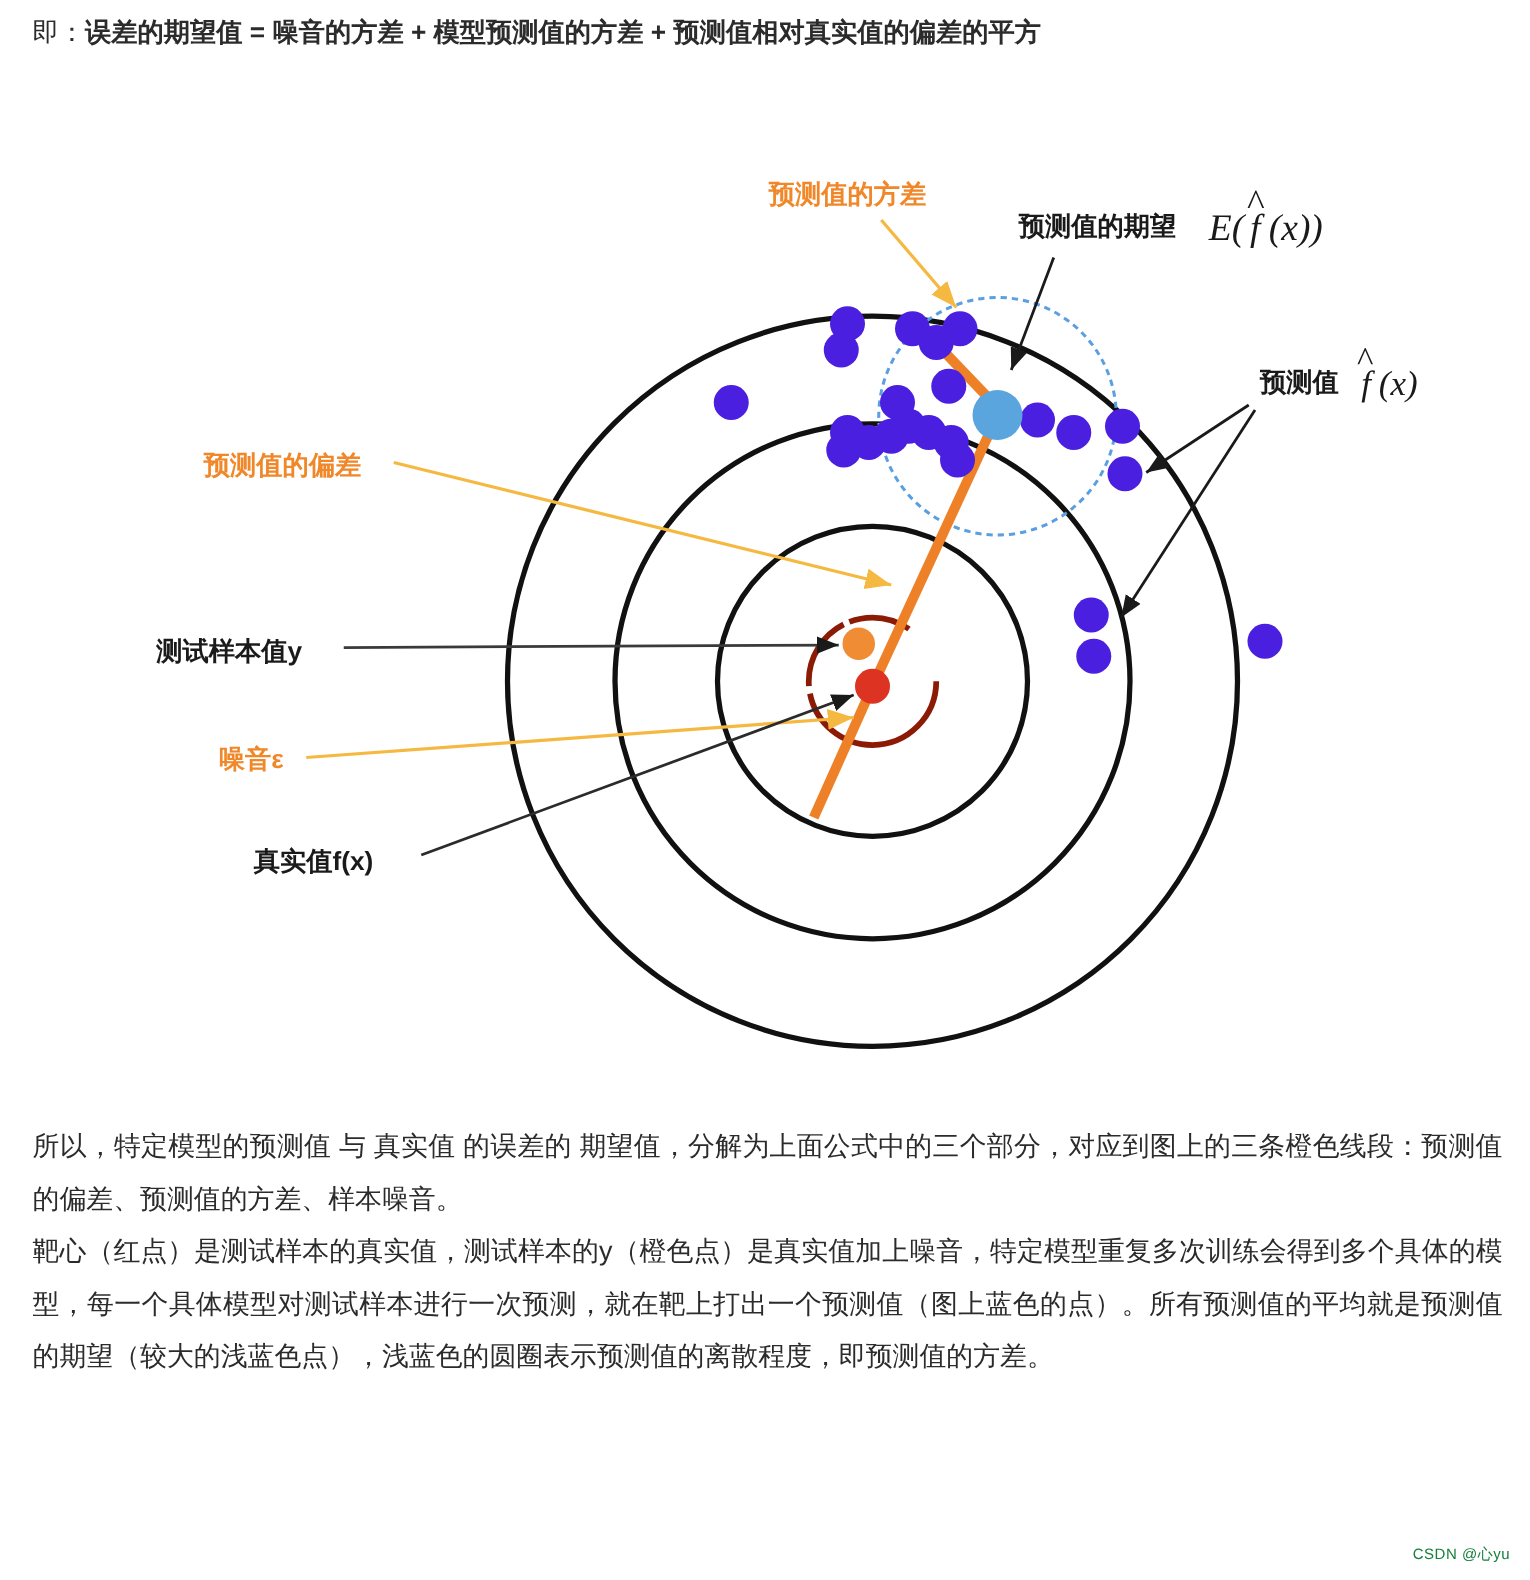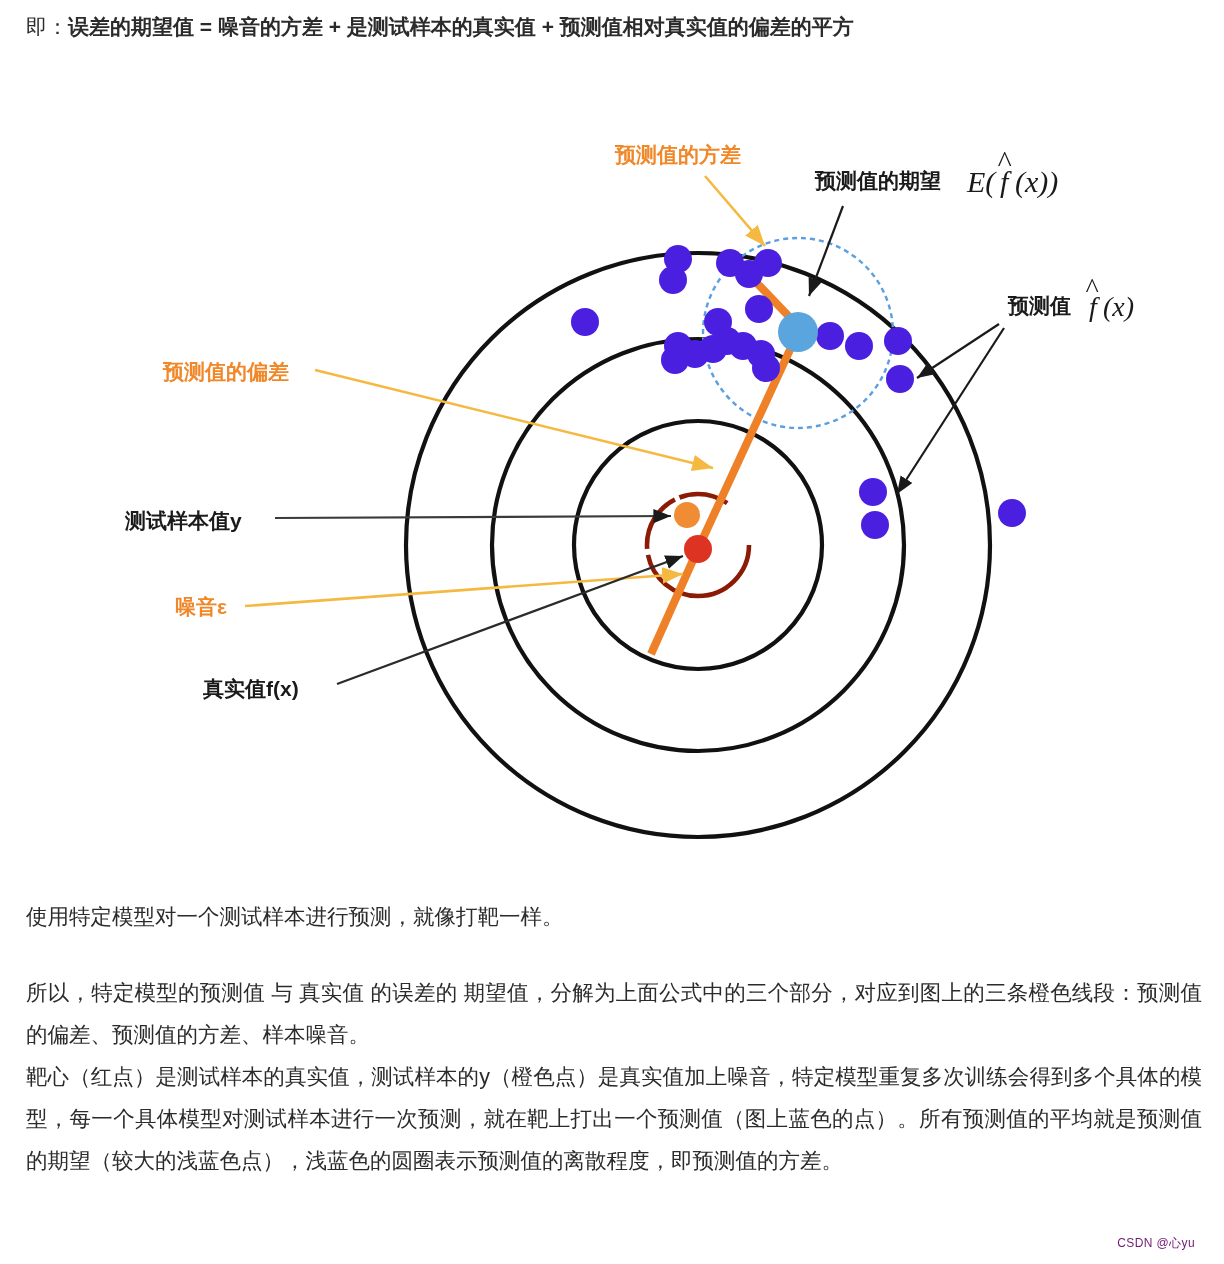--- a/index.html
+++ b/index.html
@@ -67,24 +67,24 @@
     font-size: 21.5px;
     line-height: 42px;
     color: #2b2b2b;
     margin: 0 0 34px 0;
     text-align: justify;
   }
   .para.last { margin-bottom: 0; }
 
   .watermark {
     position: absolute;
-    right: 29px;
+    right: 16px;
     bottom: 12px;
     font-size: 12px;
-    color: #701a75;
+    color: #15803d;
     letter-spacing: .4px;
     font-family: "Liberation Sans", "DejaVu Sans", sans-serif;
   }
 
   
   .lbl-cn {
     font-family: "Liberation Sans", "DejaVu Sans", sans-serif;
     font-weight: 700;
     font-size: 21px;
   }
@@ -103,21 +103,21 @@
     fill: #1a1a1a;
   }
 </style>
 </head>
 <body>
 
 <div class="page">
 
   <div class="top-text">
     <div class="formula-line">
-      <span class="lead">即：</span><span class="bold">误差的期望值 = 噪音的方差 + 是测试样本的真实值 + 预测值相对真实值的偏差的平方</span>
+      <span class="lead">即：</span><span class="bold">误差的期望值 = 噪音的方差 + 模型预测值的方差 + 预测值相对真实值的偏差的平方</span>
     </div>
   </div>
 
   <div class="figure">
     <svg width="1224" height="790" viewBox="0 0 1224 790" xmlns="http://www.w3.org/2000/svg">
 
       <g>
         <circle cx="661" cy="449" r="292" fill="none" stroke="#111111" stroke-width="4.2"></circle>
         <circle cx="661" cy="449" r="206" fill="none" stroke="#111111" stroke-width="4.2"></circle>
         <circle cx="661" cy="449" r="124" fill="none" stroke="#111111" stroke-width="4.2"></circle>
@@ -219,19 +219,18 @@
 
       <g>
         <text class="lbl-cn lbl-black" x="166" y="600">真实值f(x)</text>
         <line x1="300" y1="588" x2="646" y2="460" stroke="#2b2b2b" stroke-width="2.2" marker-end="url(#arrowBlack)"></line>
       </g>
 
     </svg>
   </div>
 
   <div class="body-text">
-    <p class="para">使用特定模型对一个测试样本进行预测，就像打靶一样。</p>
     <p class="para last">所以，特定模型的预测值 与 真实值 的误差的 期望值，分解为上面公式中的三个部分，对应到图上的三条橙色线段：预测值的偏差、预测值的方差、样本噪音。</p>
     <p class="para">靶心（红点）是测试样本的真实值，测试样本的y（橙色点）是真实值加上噪音，特定模型重复多次训练会得到多个具体的模型，每一个具体模型对测试样本进行一次预测，就在靶上打出一个预测值（图上蓝色的点）。所有预测值的平均就是预测值的期望（较大的浅蓝色点），浅蓝色的圆圈表示预测值的离散程度，即预测值的方差。</p>
   </div>
 
   <div class="watermark">CSDN @心yu</div>
 </div>
 
 </body></html>

